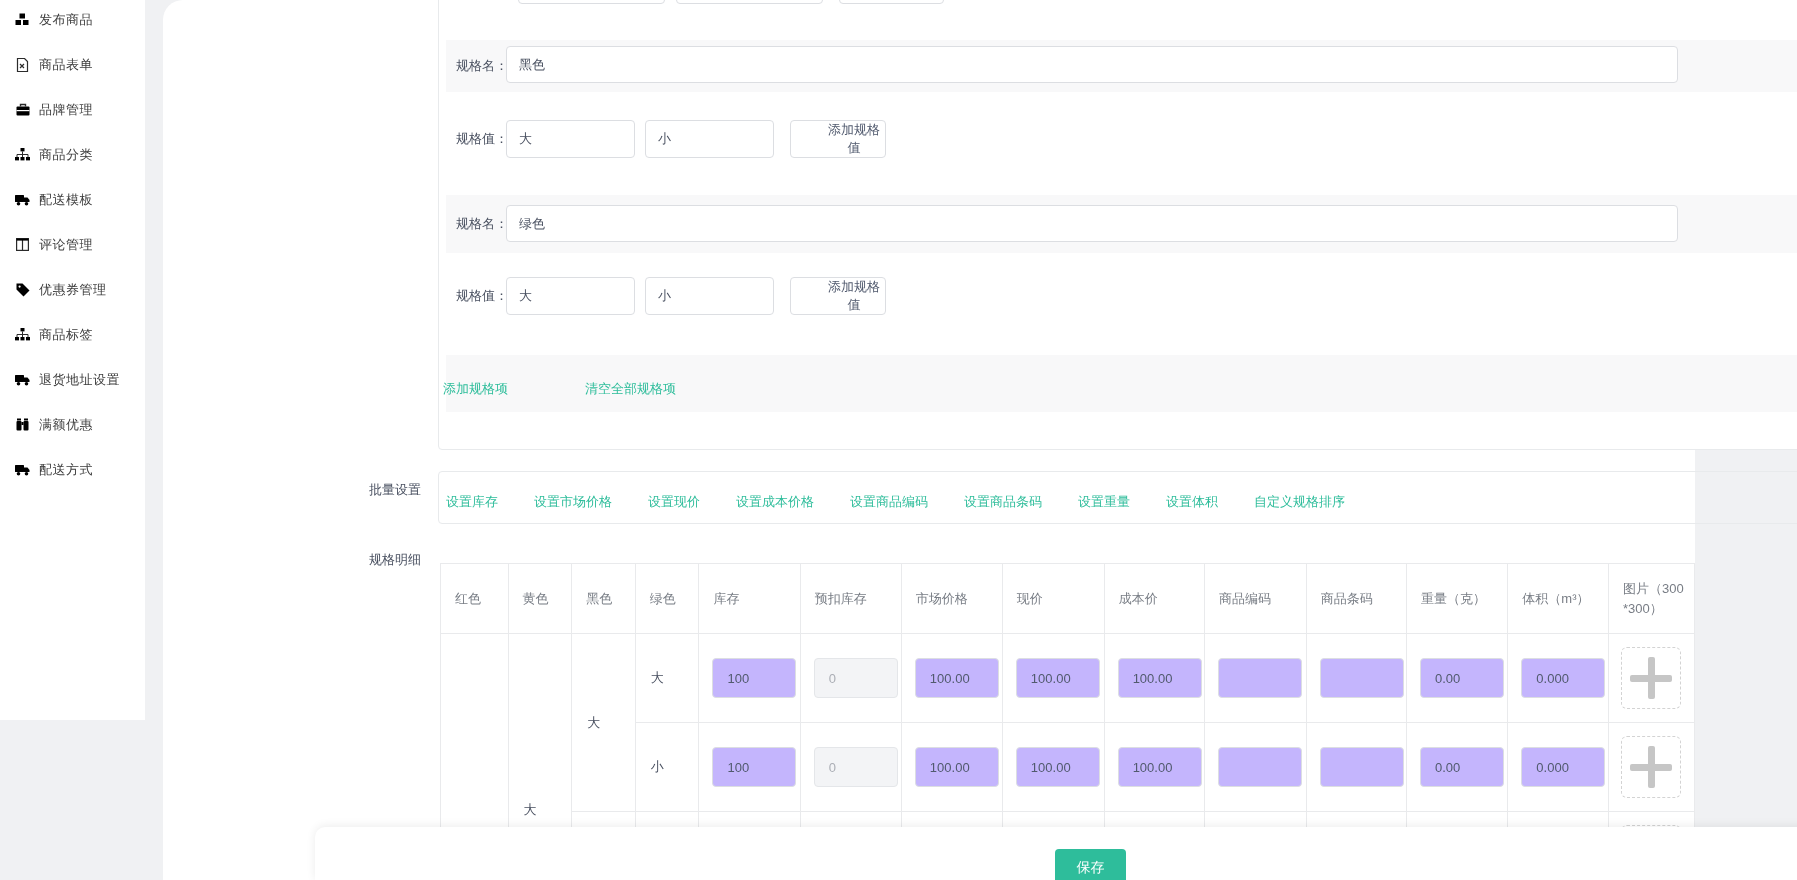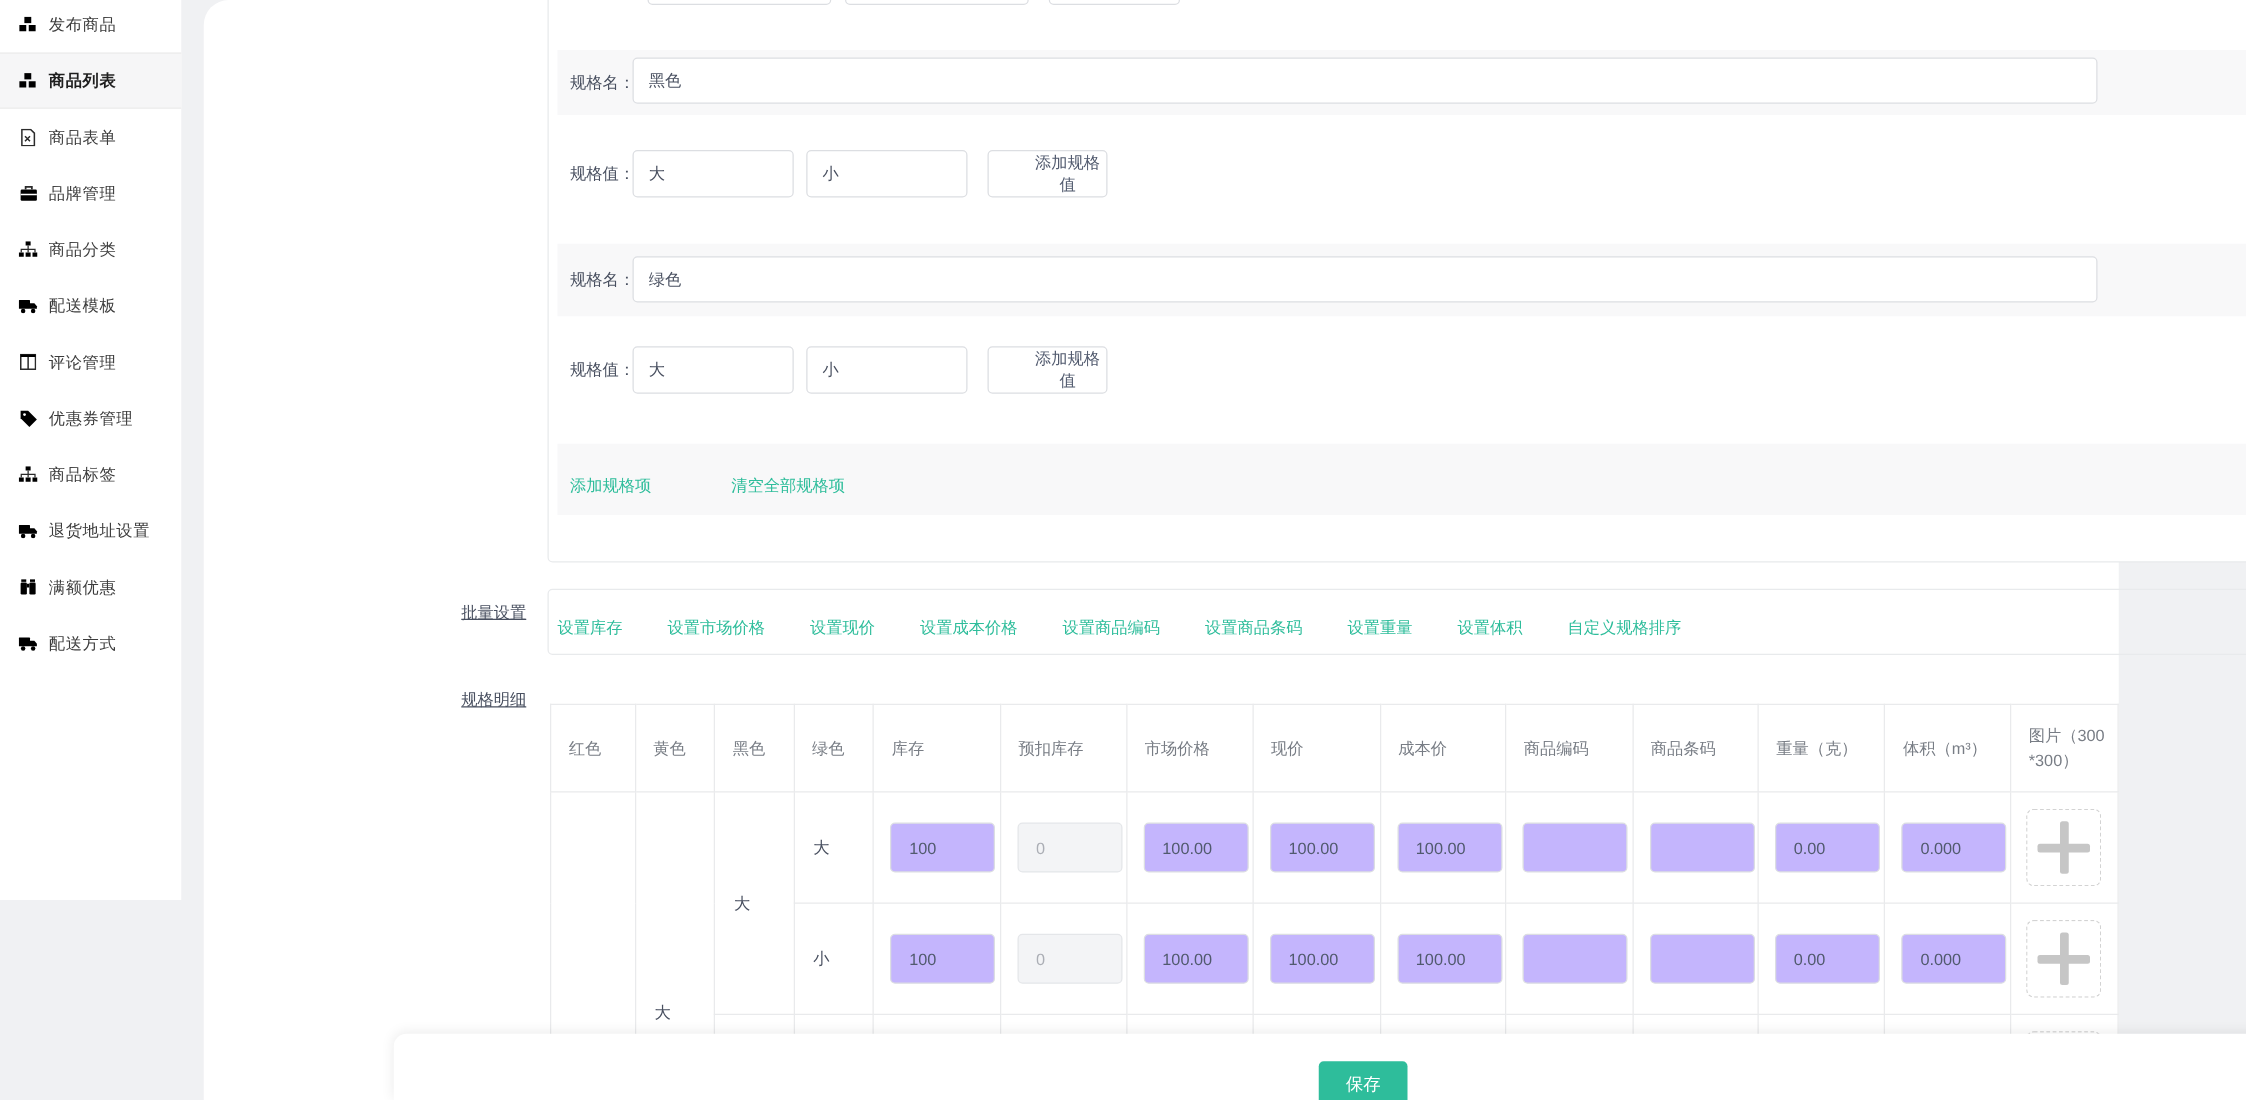--- a/index.html
+++ b/index.html
@@ -31,21 +31,21 @@
   .tinput { border:1px solid #dcdee2; border-radius:4px; background:#fff;
     font-size:13px; color:#495060; padding:0 12px; outline:none;
     font-family:"Liberation Sans","DejaVu Sans",sans-serif; }
   .ghost-btn { border:1px solid #dcdee2; border-radius:4px; background:#fff;
     font-size:13px; color:#515a6e; cursor:pointer;
     font-family:"Liberation Sans","DejaVu Sans",sans-serif;padding-left:32px; }
   .partial-input { border:1px solid #dcdee2; border-radius:4px; background:#fff; height:38px; top:-34px; }
   .link { font-size:13px; color:var(--accent,#2ebd9b); cursor:pointer; text-decoration:none; }
 
   
-  .side-label { font-size:13px; color:#495060;text-decoration:underline; }
+  .side-label { font-size:13px; color:#495060; }
   .batch-box { left:275px; top:471px; width:1492px; height:53px; border:1px solid #e8eaec;
     border-radius:4px; display:flex; align-items:center; gap:36px; padding:8px 0 0 7px; }
 
   
   .spec-table { border-collapse:collapse; table-layout:fixed; background:#fff; }
   .spec-table th, .spec-table td { border:1px solid #e9eaec; vertical-align:middle;
     font-weight:normal; text-align:left; }
   .spec-table th { height:70px; padding-left:14px; font-size:13px; color:#787d85;
     word-break:break-all; line-height:20px; padding-right:10px; }
   .spec-table tbody tr { height:89px; }
@@ -94,21 +94,21 @@
     <div class="abs band" style="top:195px;height:58px;"></div>
     <span class="abs flabel" style="left:293px;top:216px;">规格名：</span>
     <input class="abs tinput" style="left: 343px; top: 205px; width: 1172px; height: 37px;" value="绿色">
 
     <span class="abs flabel" style="left:293px;top:288px;">规格值：</span>
     <input class="abs tinput" style="left: 343px; top: 277px; width: 129px; height: 38px;" value="大">
     <input class="abs tinput" style="left: 482px; top: 277px; width: 129px; height: 38px;" value="小">
     <button class="abs ghost-btn" style="left:627px;top:277px;width:96px;height:38px;">添加规格值</button>
 
     <div class="abs band" style="top:355px;height:57px;"></div>
-    <a class="abs link" style="left:293px;top:380px;">添加规格项</a>
+    <a class="abs link" style="left:280px;top:380px;">添加规格项</a>
     <a class="abs link" style="left:422px;top:380px;">清空全部规格项</a>
 
     <span class="abs side-label" style="left:206px;top:481px;">批量设置</span>
     <div class="abs batch-box" id="batch-box">
         <a class="link">设置库存</a>
         <a class="link">设置市场价格</a>
         <a class="link">设置现价</a>
         <a class="link">设置成本价格</a>
         <a class="link">设置商品编码</a>
         <a class="link">设置商品条码</a>
@@ -239,30 +239,20 @@
         <div class="side-item">
           <span class="icon">
             <svg width="15" height="14" viewBox="0 0 15 14">
               <rect x="4.5" y="0.5" width="5.5" height="5"></rect>
               <rect x="0.5" y="7" width="5.5" height="5"></rect>
               <rect x="8" y="7" width="5.5" height="5"></rect>
             </svg>
           </span>
           <span class="lbl">发布商品</span>
         </div>
-        <div class="side-item active">
-          <span class="icon">
-            <svg width="15" height="14" viewBox="0 0 15 14">
-              <rect x="4.5" y="0.5" width="5.5" height="5"></rect>
-              <rect x="0.5" y="7" width="5.5" height="5"></rect>
-              <rect x="8" y="7" width="5.5" height="5"></rect>
-            </svg>
-          </span>
-          <span class="lbl">商品列表</span>
-        </div>
         <div class="side-item">
           <span class="icon">
             <svg width="13" height="14" viewBox="0 0 13 14">
               <path d="M1.5 0.5 h7 l3 3 v10 h-10 z" fill="none" stroke="currentColor" stroke-width="1.2"></path>
               <path d="M4 6 l4 4 M8 6 l-4 4" stroke="currentColor" stroke-width="1.2"></path>
             </svg>
           </span>
           <span class="lbl">商品表单</span>
         </div>
         <div class="side-item">

